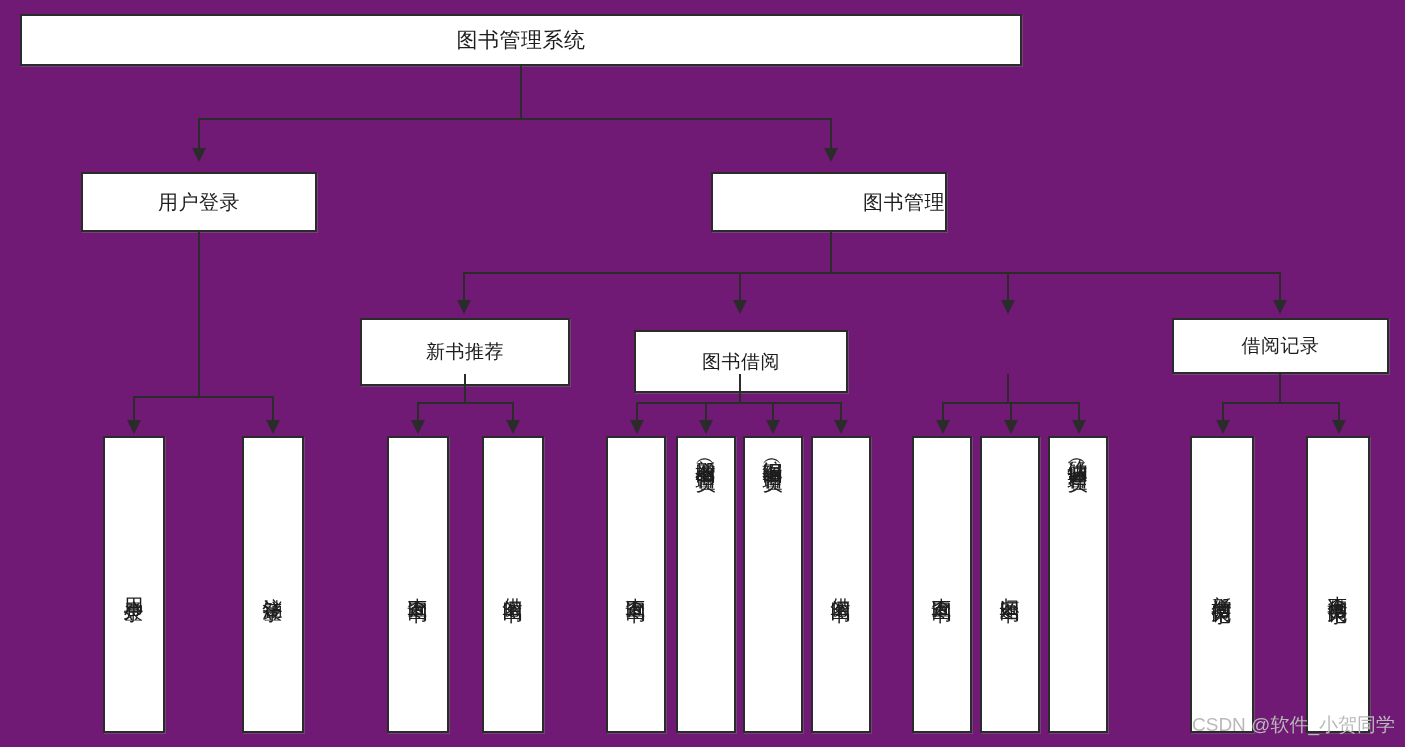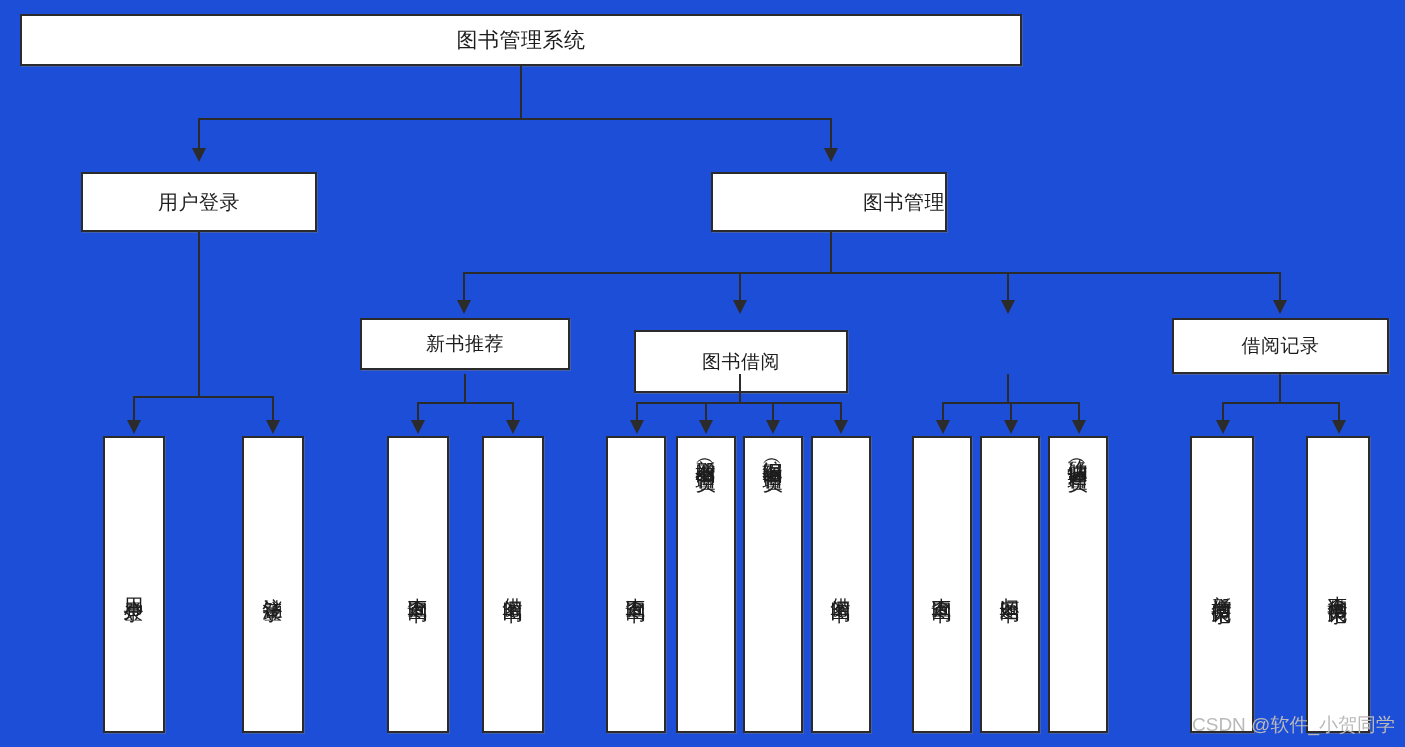--- a/index.html
+++ b/index.html
@@ -8,21 +8,21 @@
     padding: 0;
     background: #ffffff;
   }
   body {
     font-family: "Liberation Sans", "DejaVu Sans", sans-serif;
   }
   #canvas {
     position: relative;
     width: 1405px;
     height: 747px;
-    background: #1d4ed8;
+    background: #701a75;
     overflow: hidden;
   }
   
   .node {
     position: absolute;
     box-sizing: border-box;
     background: #ffffff;
     border: 2px solid #2b2b2b;
     display: flex;
     align-items: center;
@@ -116,21 +116,21 @@
   <div class="seg h" style="left:463px; top:272px; width:818px;"></div>
   <div class="seg v" style="left:463px; top:272px; height:30px;"></div>
   <div class="seg v" style="left:739px; top:272px; height:30px;"></div>
   <div class="seg v" style="left:1007px; top:272px; height:30px;"></div>
   <div class="seg v" style="left:1279px; top:272px; height:30px;"></div>
   <div class="arrow" style="left:457px; top:300px;"></div>
   <div class="arrow" style="left:733px; top:300px;"></div>
   <div class="arrow" style="left:1001px; top:300px;"></div>
   <div class="arrow" style="left:1273px; top:300px;"></div>
 
-  <div class="node level2" style="left:360px; top:318px; width:210px; height:52px;">
+  <div class="node level2" style="left:360px; top:318px; width:210px; height:68px;">
     <span class="label">新书推荐</span>
   </div>
   <div class="node level2" style="left:634px; top:318px; width:214px; height:63px;margin-top:12px;">
     <span class="label">图书借阅</span>
   </div>
   <div class="node level2" style="left:1172px; top:318px; width:217px; height:56px;align-items:center;">
     <span class="label">借阅记录</span>
   </div>
 
   <div class="seg v" style="left:464px; top:374px; height:28px;"></div>

